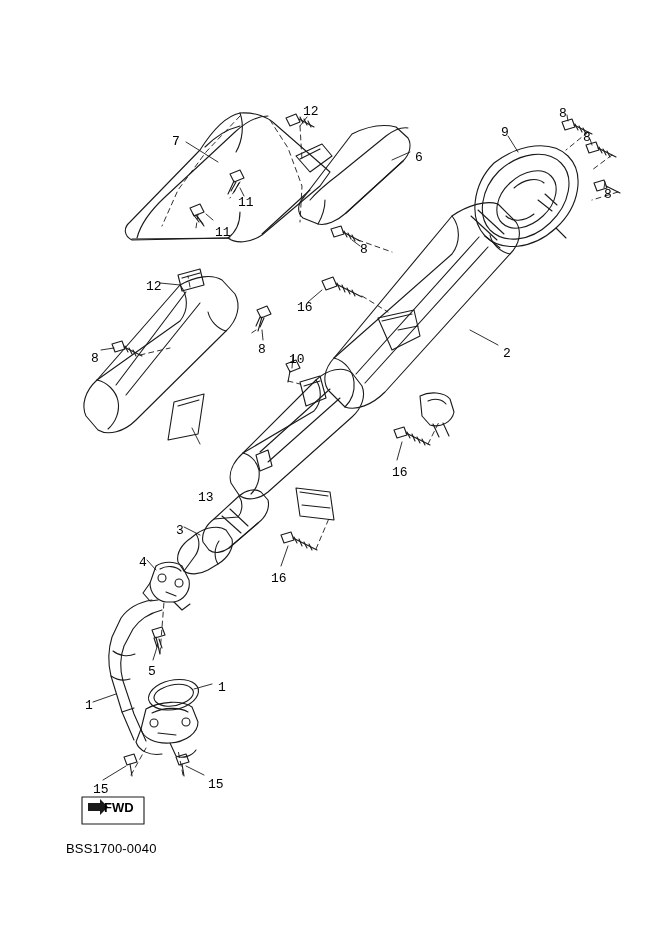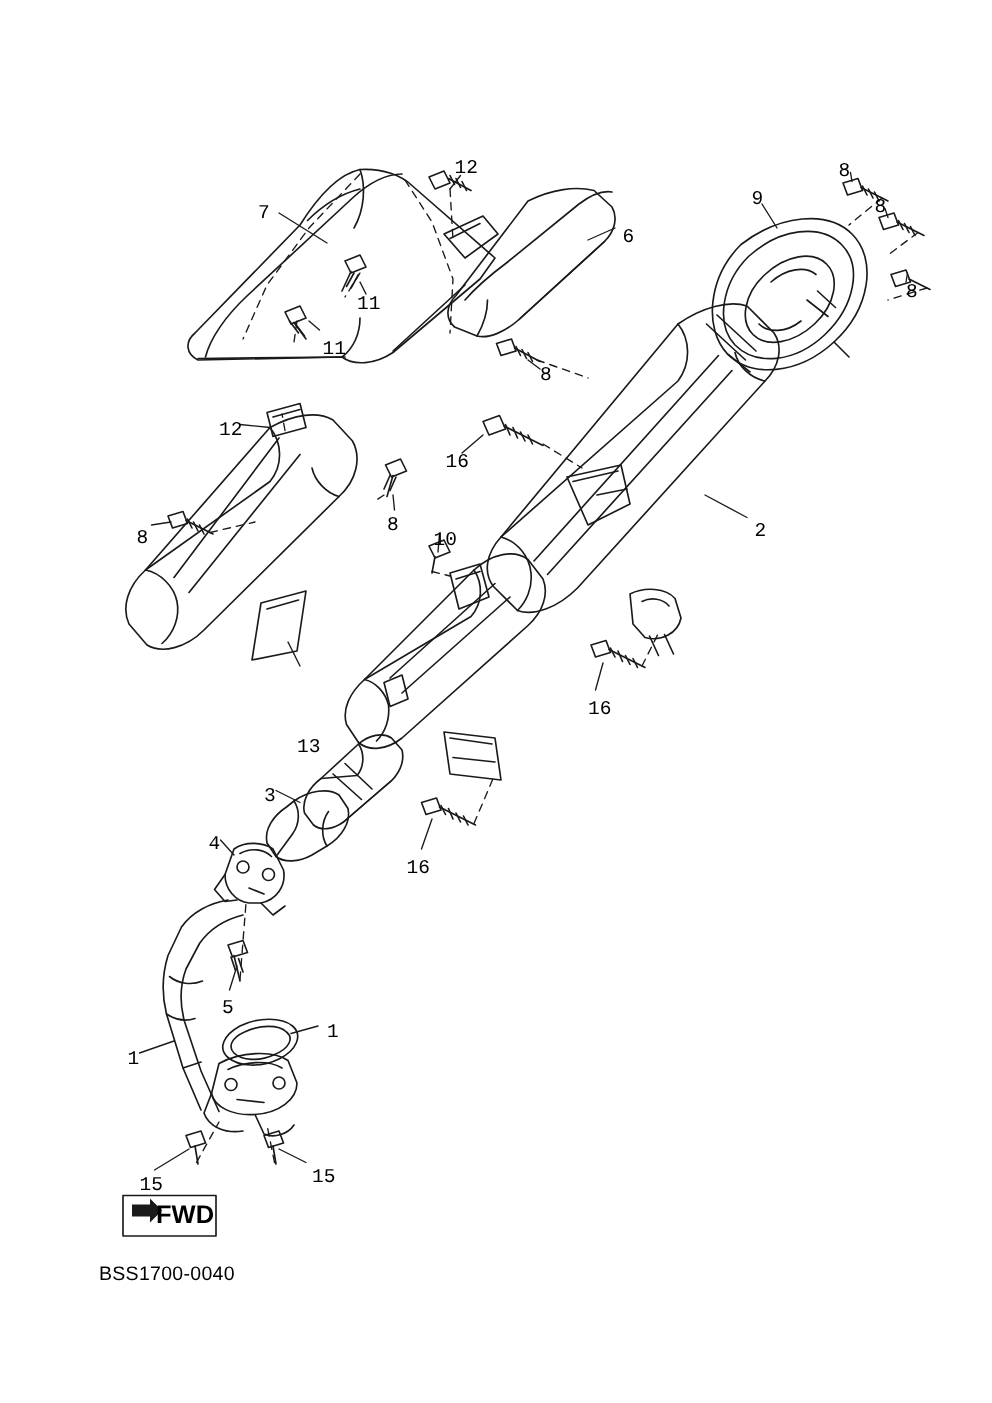--- a/index.html
+++ b/index.html
@@ -39,21 +39,21 @@
     font-family: "Liberation Sans", sans-serif;
     font-size: 13px;
     letter-spacing: 0.2px;
     color: #000000;
   }
   #fwd-label {
     position: absolute;
     left: 104px;
     top: 800px;
     font-family: "Liberation Sans", sans-serif;
-    font-size: 17px;
+    font-size: 13px;
     font-weight: bold;
     color: #000000;
   }
 </style>
 </head>
 <body>
 
 <div id="page">
 
   <svg id="diagram-svg" viewBox="0 0 661 935" xmlns="http://www.w3.org/2000/svg">

